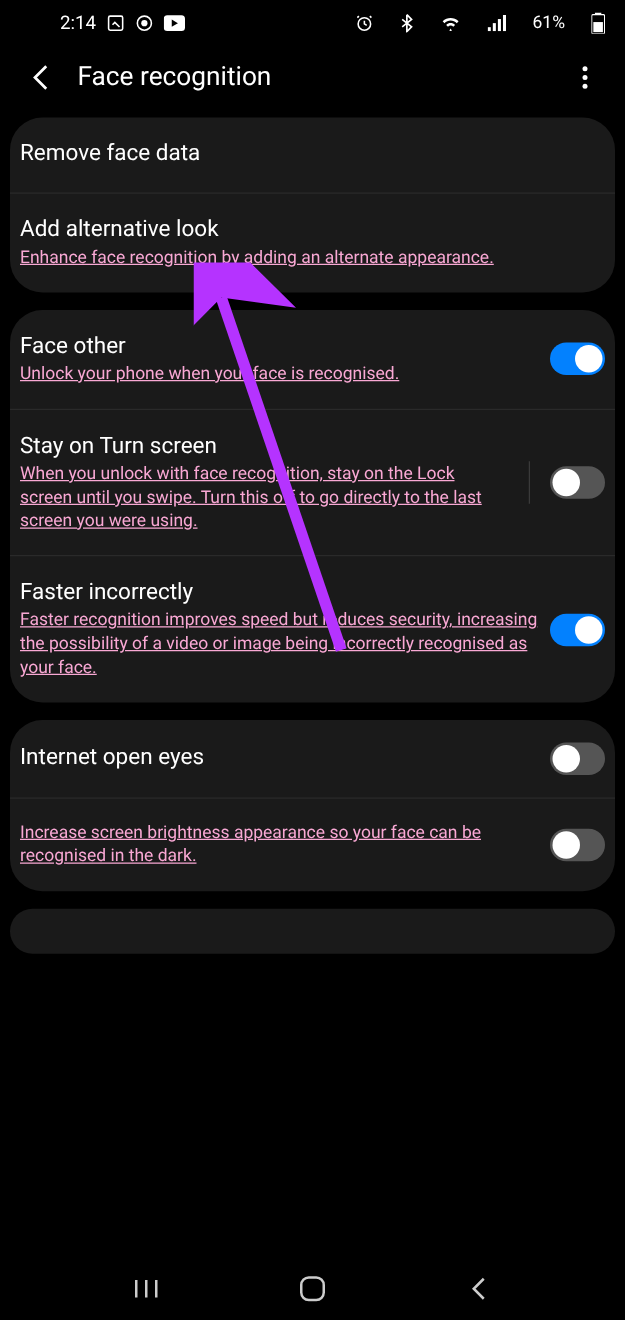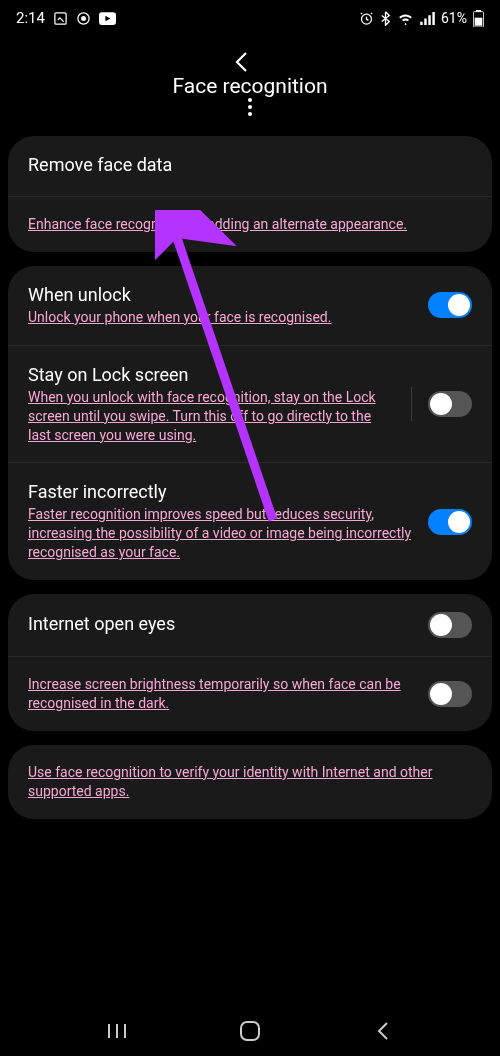--- a/index.html
+++ b/index.html
@@ -17,35 +17,35 @@
       justify-content: space-between;
       align-items: center;
       padding: 8px 16px;
       height: 36px;
       font-size: 15px;
     }
     .status-left {
       display: flex;
       align-items: center;
       gap: 8px;
+      margin-left: 32px;
     }
     .status-right {
       display: flex;
       align-items: center;
-      gap: 6px;
+      gap: 21px;
     }
     .status-icon {
       display: inline-flex;
       align-items: center;
     }
     .app-bar {
       display: flex;
       align-items: center;
       padding: 14px 20px 20px 20px;
-      flex-direction: column;
     }
     .back-btn {
       width: 24px;
       height: 24px;
       display: flex;
       align-items: center;
       justify-content: center;
       margin-right: 18px;
     }
     .app-title {
@@ -69,21 +69,21 @@
     .content {
       padding: 0 8px;
     }
     .settings-group {
       background: #1a1a1a;
       border-radius: 26px;
       margin-bottom: 14px;
       overflow: hidden;
     }
     .settings-item {
-      padding: 18px 20px;
+      padding: 18px 8px;
       display: flex;
       align-items: center;
       border-bottom: 1px solid #2a2a2a;
     }
     .settings-item:last-child {
       border-bottom: none;
     }
     .item-text {
       flex: 1;
     }
@@ -234,38 +234,39 @@
 <div class="content">
 
   <div class="settings-group">
     <div class="settings-item">
       <div class="item-text">
         <div class="item-title">Remove face data</div>
       </div>
     </div>
     <div class="settings-item">
       <div class="item-text">
+        <div class="item-title">Add alternative look</div>
         <div class="item-subtitle">Enhance face recognition by adding an alternate appearance.</div>
       </div>
     </div>
   </div>
 
   <div class="settings-group">
     <div class="settings-item">
       <div class="item-text">
-        <div class="item-title">When unlock</div>
+        <div class="item-title">Face other</div>
         <div class="item-subtitle">Unlock your phone when your face is recognised.</div>
       </div>
       <div class="toggle toggle-on">
           <div class="toggle-thumb"></div>
         </div>
     </div>
     <div class="settings-item">
       <div class="item-text">
-        <div class="item-title">Stay on Lock screen</div>
+        <div class="item-title">Stay on Turn screen</div>
         <div class="item-subtitle">When you unlock with face recognition, stay on the Lock screen until you swipe. Turn this off to go directly to the last screen you were using.</div>
       </div>
       <div class="toggle-divider"></div>
       <div class="toggle toggle-off">
           <div class="toggle-thumb"></div>
         </div>
     </div>
     <div class="settings-item">
       <div class="item-text">
         <div class="item-title">Faster incorrectly</div>
@@ -281,32 +282,31 @@
     <div class="settings-item">
       <div class="item-text">
         <div class="item-title">Internet open eyes</div>
       </div>
       <div class="toggle toggle-off">
           <div class="toggle-thumb"></div>
         </div>
     </div>
     <div class="settings-item">
       <div class="item-text">
-        <div class="item-subtitle">Increase screen brightness temporarily so when face can be recognised in the dark.</div>
+        <div class="item-subtitle">Increase screen brightness appearance so your face can be recognised in the dark.</div>
       </div>
       <div class="toggle toggle-off">
           <div class="toggle-thumb"></div>
         </div>
     </div>
   </div>
 
   <div class="settings-group">
     <div class="settings-item">
       <div class="item-text">
-        <div class="item-subtitle">Use face recognition to verify your identity with Internet and other supported apps.</div>
       </div>
     </div>
   </div>
 
 </div>
 
 <svg class="annotation-arrow" style="left:155px; top:210px;" width="130" height="320" viewBox="0 0 130 320">
   <defs>
     <marker id="arrowhead" markerWidth="12" markerHeight="12" refX="3" refY="6" orient="auto">
       <path d="M0,0 L12,6 L0,12 L3,6 Z" fill="#b533ff"></path>

